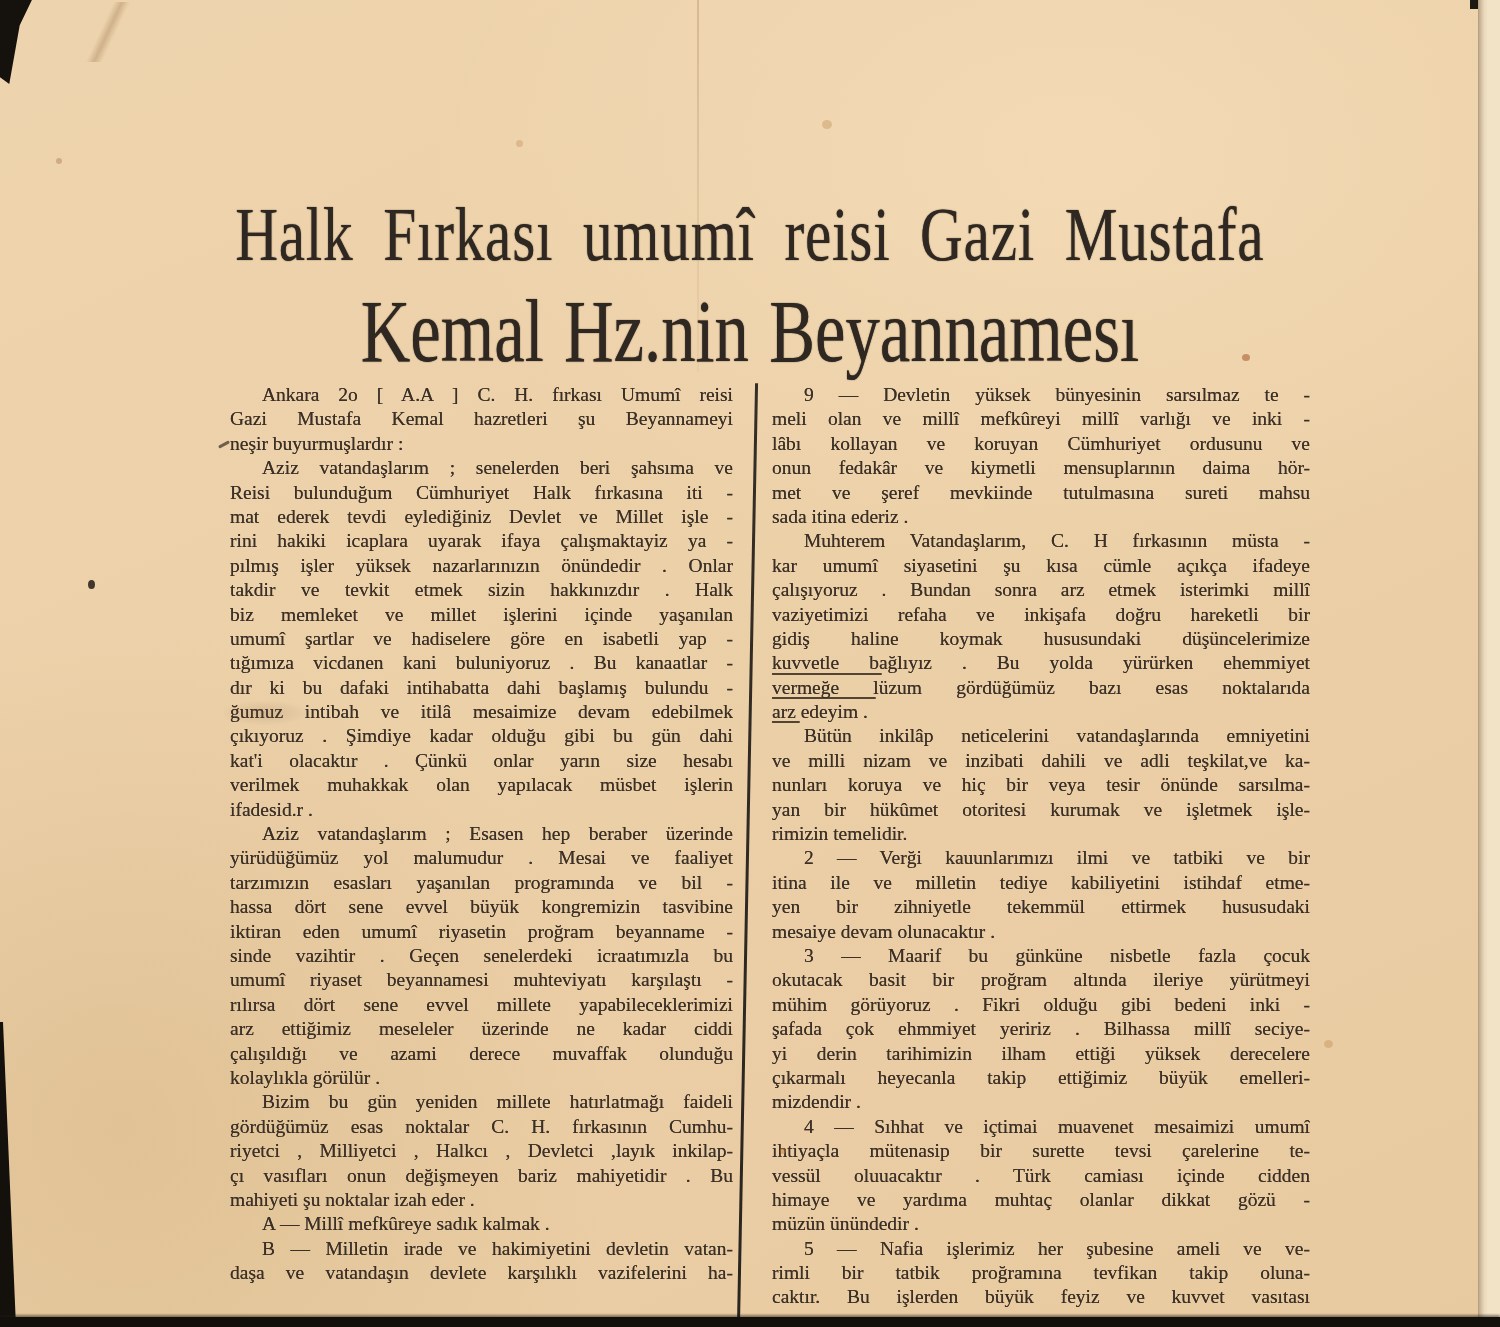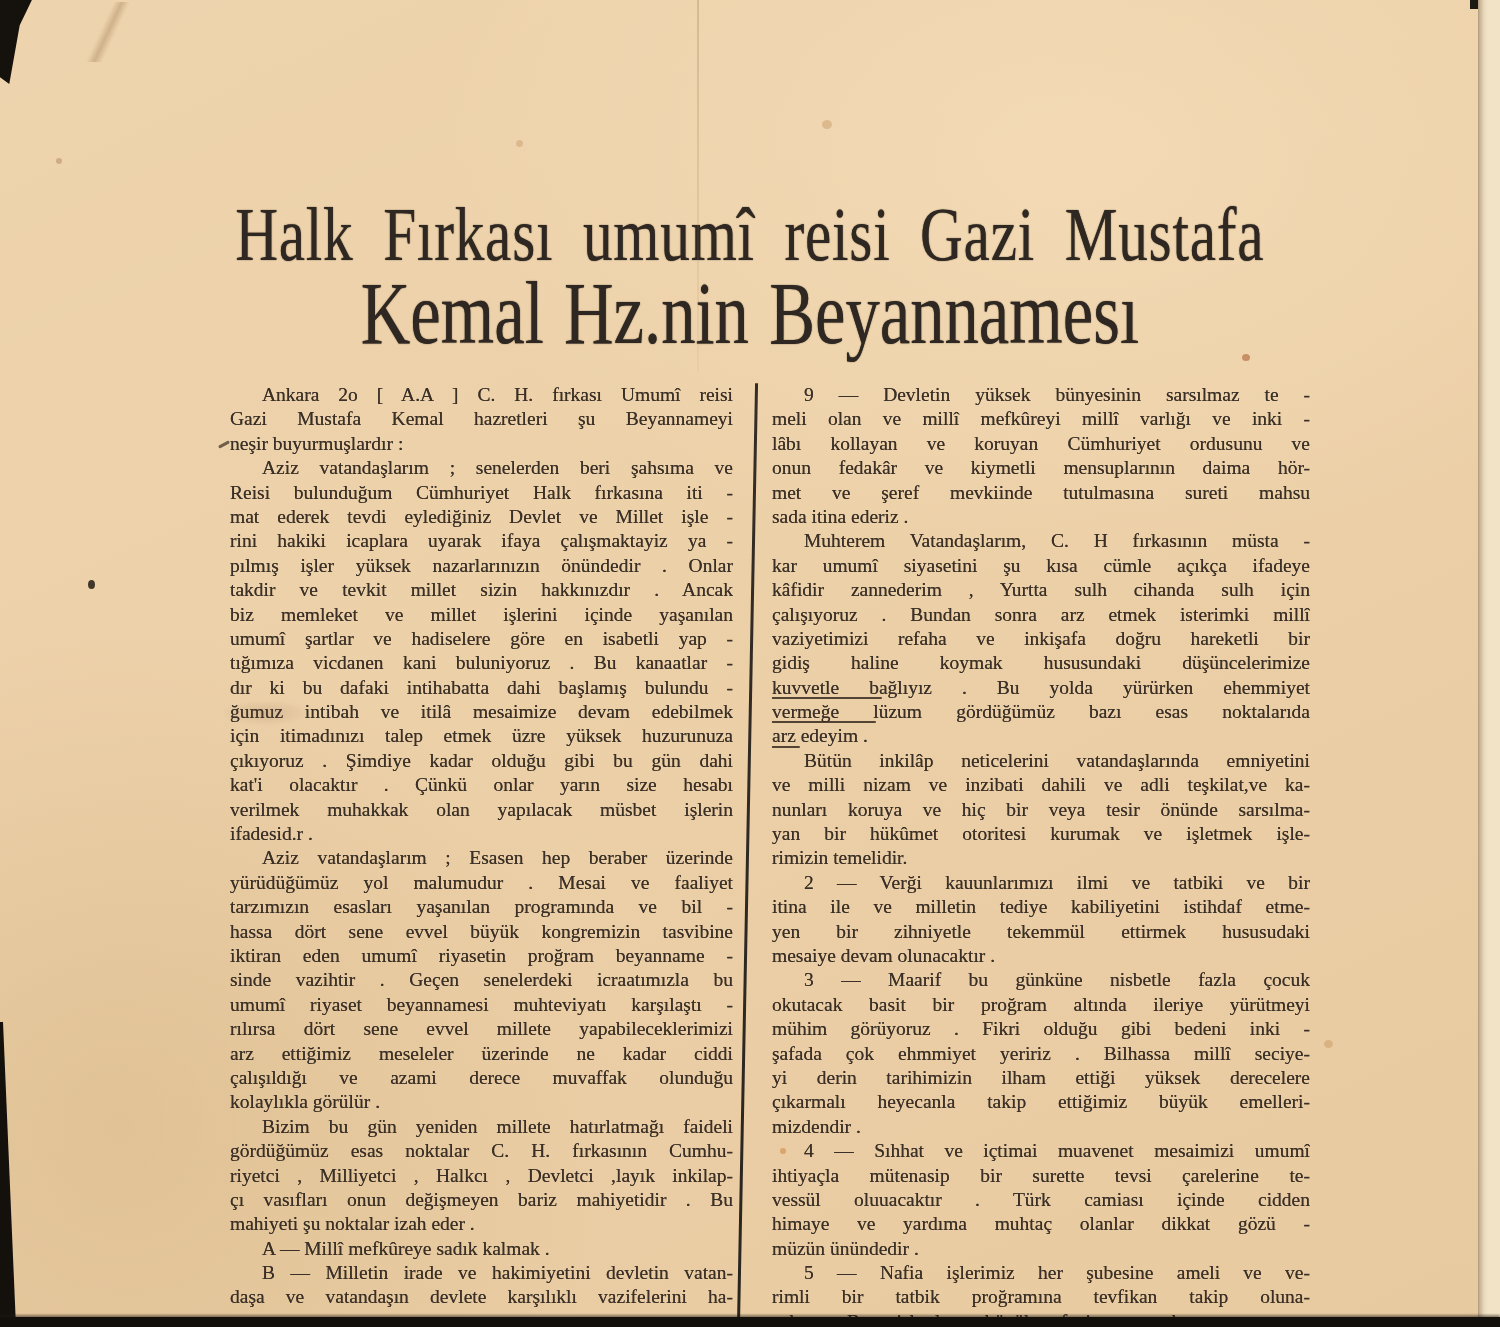--- a/index.html
+++ b/index.html
@@ -13,21 +13,21 @@
   }
   
   .title-wrap{position:absolute; left:0; top:0; width:100%; text-align:center; color:#2f2822;}
   .title-line{position:absolute; left:0; width:100%; text-align:center; white-space:nowrap;}
   .title-line>span{
     display:inline-block; transform:scaleX(.78); transform-origin:center top;
     font-weight:normal; text-shadow:0 0 1px rgba(45,34,22,.75), 0 0 2px rgba(45,34,22,.25);
   }
   .t1{top:196px; font-size:76px; line-height:1;}
   .t1>span{word-spacing:18px; letter-spacing:1px;}
-  .t2{top:270px; font-size:88px; line-height:1;}
+  .t2{top:288px; font-size:88px; line-height:1;}
   .t2>span{word-spacing:4px; letter-spacing:0px;}
   
   .col{
     position:absolute; top:383px; color:#3a3028; font-size:19.5px; line-height:24.4px;
     text-shadow:0 0 .5px rgba(52,40,28,.8);
   }
   .col-left{left:230px; width:503px;}
   .col-right{left:772px; width:538px;}
   .line{position:relative; height:24.4px; overflow:hidden; text-align:justify; text-align-last:justify;}
   .line.end{text-align-last:left;}
@@ -98,27 +98,26 @@
 
   <div class="col col-left">
       <div class="line ind">Ankara 2o [ A.A ] C. H. fırkası Umumî reisi</div>
       <div class="line">Gazi Mustafa Kemal hazretleri şu Beyannameyi</div>
       <div class="line end">neşir buyurmuşlardır :</div>
       <div class="line ind">Aziz vatandaşlarım ; senelerden beri şahsıma ve</div>
       <div class="line">Reisi bulunduğum Cümhuriyet Halk fırkasına iti -</div>
       <div class="line">mat ederek tevdi eylediğiniz Devlet ve Millet işle -</div>
       <div class="line">rini hakiki icaplara uyarak ifaya çalışmaktayiz ya -</div>
       <div class="line">pılmış işler yüksek nazarlarınızın önündedir . Onlar</div>
-      <div class="line">takdir ve tevkit millet sizin hakkınızdır . Ancak</div>
+      <div class="line">takdir ve tevkit etmek sizin hakkınızdır . Halk</div>
       <div class="line">biz memleket ve millet işlerini içinde yaşanılan</div>
       <div class="line">umumî şartlar ve hadiselere göre en isabetli yap -</div>
       <div class="line">tığımıza vicdanen kani buluniyoruz . Bu kanaatlar -</div>
       <div class="line">dır ki bu dafaki intihabatta dahi başlamış bulundu -</div>
       <div class="line">ğumuz intibah ve itilâ mesaimize devam edebilmek</div>
-      <div class="line">için itimadınızı talep etmek üzre yüksek huzurunuza</div>
       <div class="line">çıkıyoruz . Şimdiye kadar olduğu gibi bu gün dahi</div>
       <div class="line">kat'i olacaktır . Çünkü onlar yarın size hesabı</div>
       <div class="line">verilmek muhakkak olan yapılacak müsbet işlerin</div>
       <div class="line end">ifadesid.r .</div>
       <div class="line ind">Aziz vatandaşlarım ; Esasen hep beraber üzerinde</div>
       <div class="line">yürüdüğümüz yol malumudur . Mesai ve faaliyet</div>
       <div class="line">tarzımızın esasları yaşanılan programında ve bil -</div>
       <div class="line">hassa dört sene evvel büyük kongremizin tasvibine</div>
       <div class="line">iktiran eden umumî riyasetin proğram beyanname -</div>
       <div class="line">sinde vazihtir . Geçen senelerdeki icraatımızla bu</div>
@@ -138,21 +137,20 @@
     </div>
   <div class="col col-right">
       <div class="line ind">9 — Devletin yüksek bünyesinin sarsılmaz te -</div>
       <div class="line">meli olan ve millî mefkûreyi millî varlığı ve inki -</div>
       <div class="line">lâbı kollayan ve koruyan Cümhuriyet ordusunu ve</div>
       <div class="line">onun fedakâr ve kiymetli mensuplarının daima hör-</div>
       <div class="line">met ve şeref mevkiinde tutulmasına sureti mahsu</div>
       <div class="line end">sada itina ederiz .</div>
       <div class="line ind">Muhterem Vatandaşlarım, C. H fırkasının müsta -</div>
       <div class="line">kar umumî siyasetini şu kısa cümle açıkça ifadeye</div>
-      <div class="line">kâfidir zannederim , Yurtta sulh cihanda sulh için</div>
       <div class="line">çalışıyoruz . Bundan sonra arz etmek isterimki millî</div>
       <div class="line">vaziyetimizi refaha ve inkişafa doğru hareketli bir</div>
       <div class="line">gidiş haline koymak hususundaki düşüncelerimize</div>
       <div class="line">kuvvetle bağlıyız . Bu yolda yürürken ehemmiyet<span class="umark" style="width: 118px;"></span></div>
       <div class="line">vermeğe lüzum gördüğümüz bazı esas noktalarıda<span class="umark" style="width: 112px;"></span></div>
       <div class="line end">arz edeyim .<span class="umark" style="width: 36px;"></span></div>
       <div class="line ind">Bütün inkilâp neticelerini vatandaşlarında emniyetini</div>
       <div class="line">ve milli nizam ve inzibati dahili ve adli teşkilat,ve ka-</div>
       <div class="line">nunları koruya ve hiç bir veya tesir önünde sarsılma-</div>
       <div class="line">yan bir hükûmet otoritesi kurumak ve işletmek işle-</div>

